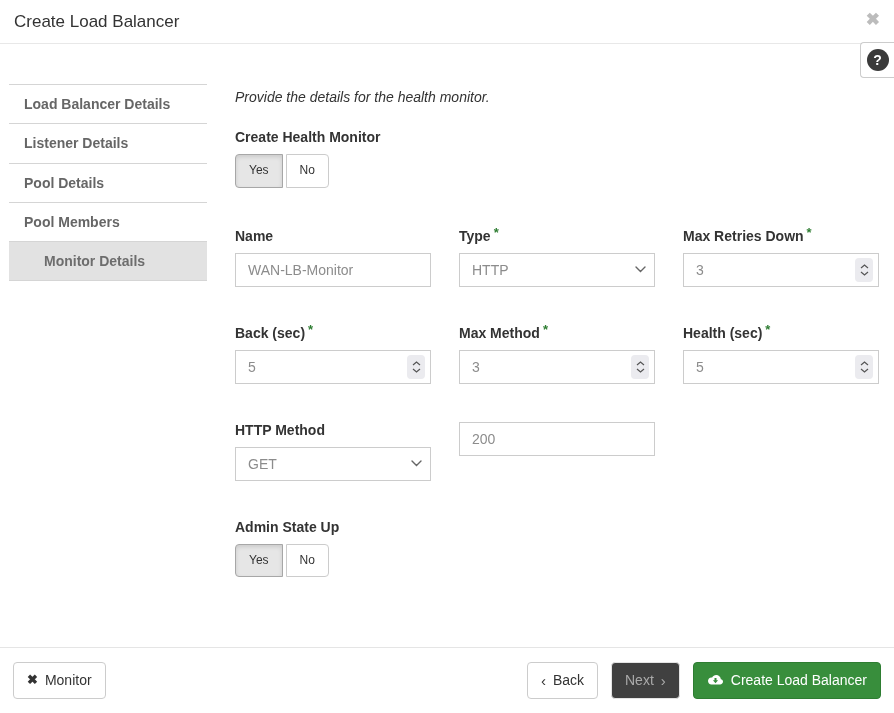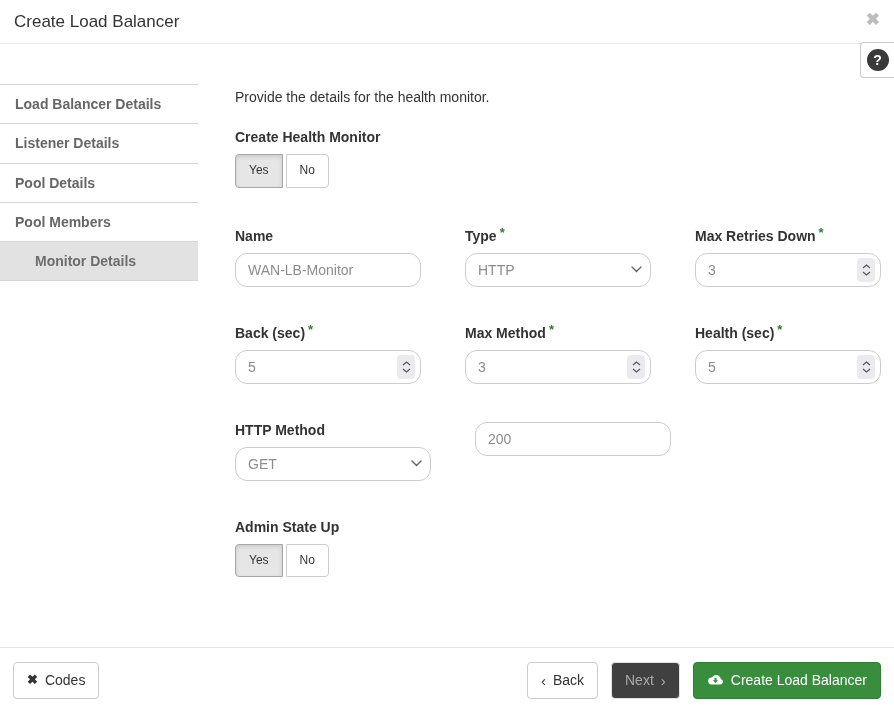--- a/index.html
+++ b/index.html
@@ -32,64 +32,64 @@
     display: flex; align-items: center; justify-content: center;
   }
   .help-circle {
     width: 22px; height: 22px; border-radius: 50%;
     background: #3a3a3a; color: #fff; font-size: 14px; font-weight: bold;
     display: flex; align-items: center; justify-content: center;
   }
 
   
   .wizard-steps {
-    position: absolute; left: 0; top: 84px; width: 198px;
+    position: absolute; left: 9px; top: 84px; width: 198px;
     border-top: 1px solid #d5d5d5; border-bottom: 1px solid #d5d5d5;
     list-style: none;
   }
   .wizard-step {
     border-bottom: 1px solid #d5d5d5;
     padding: 9px 15px; font-size: 14px; font-weight: bold;
     color: #666; line-height: 1.45; cursor: pointer;
   }
   .wizard-step:last-child { border-bottom: none; }
   .wizard-step.active { background: #e2e2e2; color: #6d6d6d; padding-left: 35px; }
 
   
   .content { position: absolute; left: 235px; top: 83px; width: 646px; }
-  .description { font-size: 14px; color: #333; padding-top: 6px; margin-bottom: 24px; }
+  .description { font-size: 14px; color: #333; padding-top: 6px; margin-bottom: 24px; font-style: italic; }
 
   .group-label { font-size: 14px; font-weight: bold; color: #333; margin-bottom: 9px; }
 
   .btn-toggle-group { display: flex; gap: 3px; margin-bottom: 40px; }
   .btn-toggle {
     font-family: "Liberation Sans", sans-serif;
     font-size: 12px; color: #333; background: #fff;
     border: 1px solid #ccc; padding: 8px 13px; cursor: pointer; line-height: 1.3;
   }
   .btn-toggle.first { border-radius: 4px 0 0 4px; }
   .btn-toggle.last  { border-radius: 0 4px 4px 0; }
   .btn-toggle.active {
     background: #e6e6e6; border-color: #a7a7a7;
     box-shadow: inset 0 2px 4px rgba(0,0,0,0.12);
   }
 
-  .form-row { display: flex; gap: 44px; margin-bottom: 38px; }
+  .form-row { display: flex; gap: 28px; margin-bottom: 38px; }
   .form-col { width: 196px; }
   .field-label {
     font-size: 14px; font-weight: bold; color: #333; margin-bottom: 9px;
     white-space: nowrap;
   }
   .req {
     color: #2e7d32; font-weight: bold; font-size: 13px;
     position: relative; top: -4px; margin-left: 3px;
   }
   .control-wrap { position: relative; width: 100%; height: 34px; }
   .text-input, .select-input {
-    width: 100%; height: 34px; border: 1px solid #ccc; border-radius: 12px;
+    width: 100%; height: 34px; border: 1px solid #ccc; border-radius: 0;
     padding: 0 12px; font-size: 14px; color: #8c8c8c; background: #fff;
     font-family: "Liberation Sans", sans-serif; outline: none;
   }
   .select-input { appearance: none; -webkit-appearance: none; padding-right: 28px; cursor: pointer; }
   .select-chevron {
     position: absolute; right: 9px; top: 13px; pointer-events: none; line-height: 0;
   }
   .num-input { padding-right: 32px; }
   .spinner {
     position: absolute; right: 6px; top: 5px; width: 18px; height: 24px;
@@ -253,21 +253,21 @@
   <div class="btn-toggle-group">
     <button class="btn-toggle first active">Yes</button>
     <button class="btn-toggle last">No</button>
   </div>
 
 </div>
 
 <div class="modal-footer">
   <button class="btn btn-default">
     <span class="x-icon">✖</span>
-    <span>Codes</span>
+    <span>Monitor</span>
   </button>
   <div class="footer-right">
     <button class="btn btn-default">
       <span class="angle">‹</span>
       <span>Back</span>
     </button>
     <button class="btn btn-disabled">
       <span>Next</span>
       <span class="angle">›</span>
     </button>

